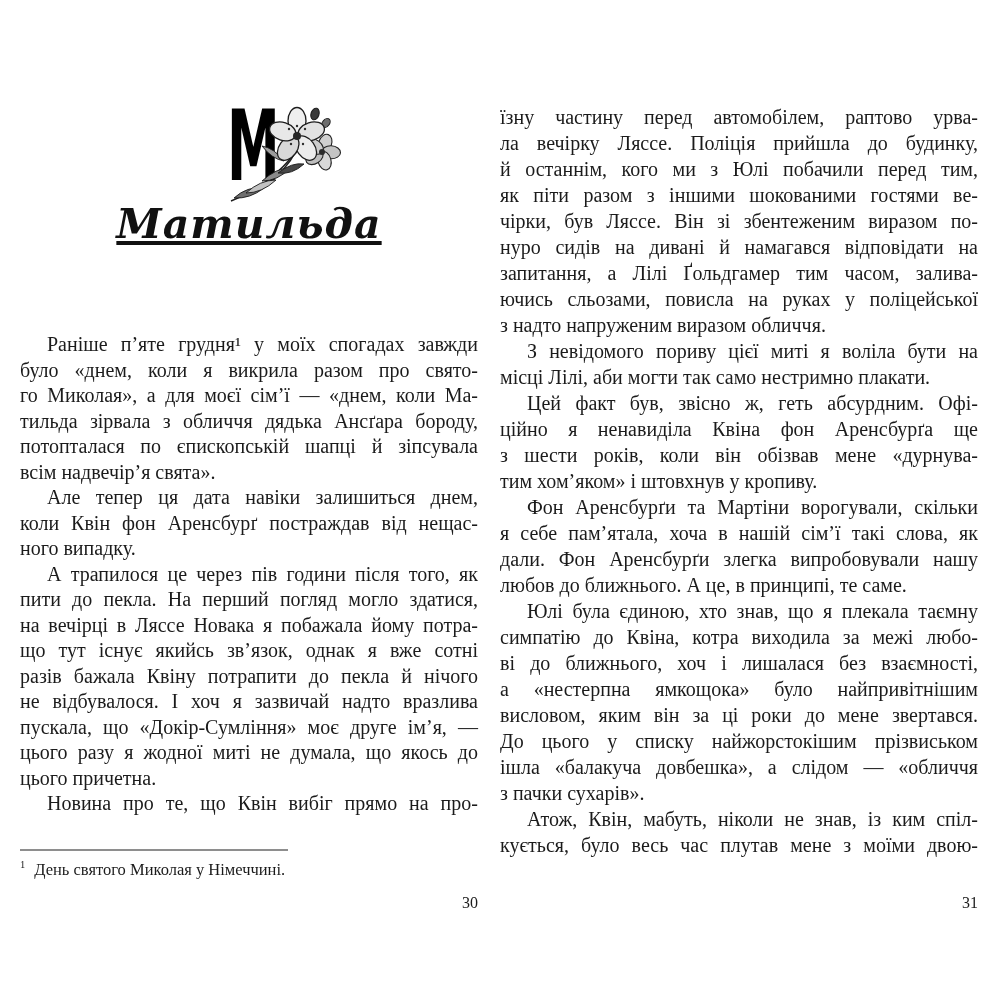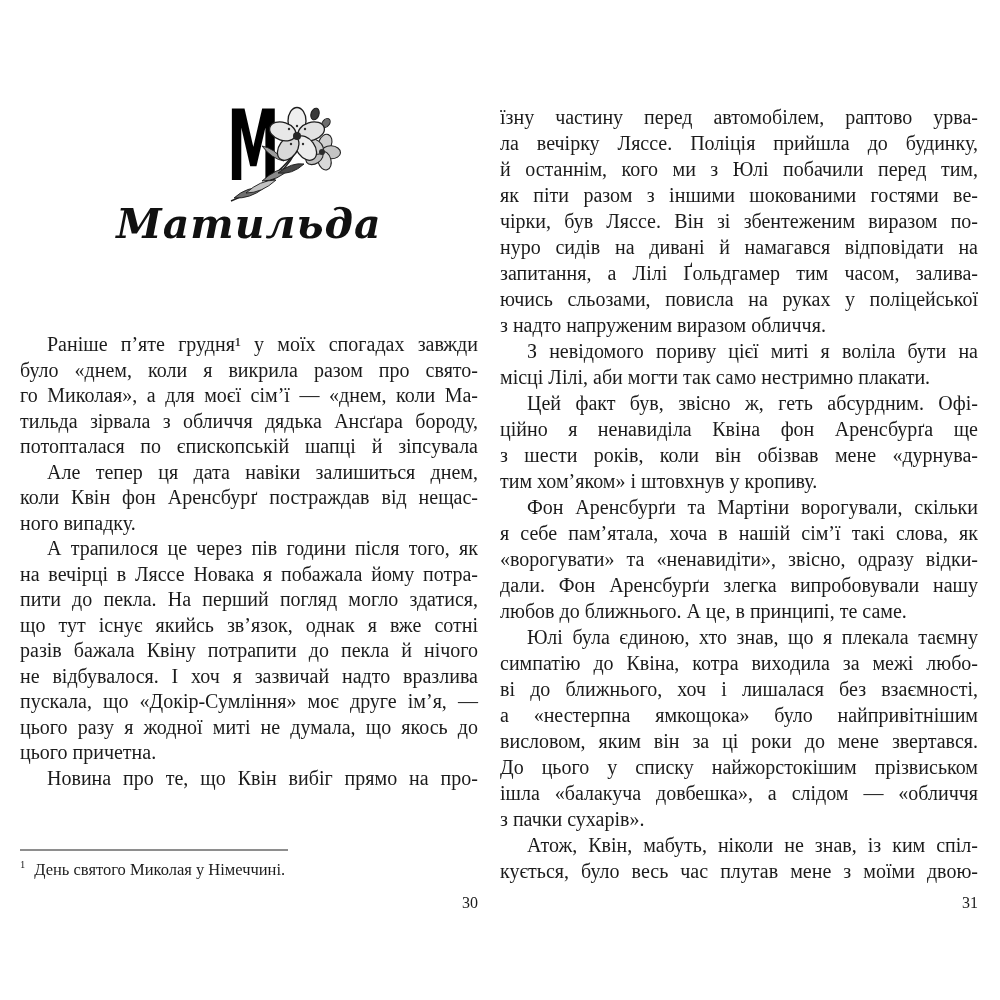--- a/index.html
+++ b/index.html
@@ -16,21 +16,21 @@
   .dropcap{
     position:absolute;left:207px;top:98px;
     font-family:"DejaVu Sans",sans-serif;font-weight:bold;
     font-size:98px;line-height:97px;color:#000;
     transform:scaleX(0.54);transform-origin:left top;letter-spacing:0;
   }
   .ornament{position:absolute;left:205px;top:100px;width:118px;height:108px;}
   .chapter-title{
     position:absolute;left:0;top:200px;width:100%;text-align:center;
     font-family:"DejaVu Serif",serif;font-style:italic;font-weight:bold;
-    font-size:41px;letter-spacing:1px;color:#111;
+    font-size:41px;letter-spacing:1px;color:#111;text-decoration:underline;
   }
 
   
   .page-body{position:absolute;left:0;right:0;font-size:20px;}
   #left-body{top:332px;line-height:25.5px;}
   #right-body{top:104px;line-height:26px;}
   .para{margin:0;}
   .line{text-align:justify;text-align-last:justify;white-space:normal;}
   .line.indent{text-indent:27px;}
   .line.end{text-align-last:left;}
@@ -104,30 +104,31 @@
       <div class="chapter-title">Матильда</div>
     </div>
 
     <div class="page-body" id="left-body">
         <div class="para">
           <div class="line indent">Раніше п’яте грудня¹ у моїх спогадах завжди</div>
           <div class="line">було «днем, коли я викрила разом про свято-</div>
           <div class="line">го Миколая», а для моєї сім’ї — «днем, коли Ма-</div>
           <div class="line">тильда зірвала з обличчя дядька Ансґара бороду,</div>
           <div class="line">потопталася по єпископській шапці й зіпсувала</div>
+          <div class="line end">всім надвечір’я свята».</div>
         </div>
         <div class="para">
           <div class="line indent">Але тепер ця дата навіки залишиться днем,</div>
           <div class="line">коли Квін фон Аренсбурґ постраждав від нещас-</div>
           <div class="line end">ного випадку.</div>
         </div>
         <div class="para">
           <div class="line indent">А трапилося це через пів години після того, як</div>
+          <div class="line">пити до пекла. На перший погляд могло здатися,</div>
           <div class="line">на вечірці в Ляссе Новака я побажала йому потра-</div>
-          <div class="line">пити до пекла. На перший погляд могло здатися,</div>
           <div class="line">що тут існує якийсь зв’язок, однак я вже сотні</div>
           <div class="line">разів бажала Квіну потрапити до пекла й нічого</div>
           <div class="line">не відбувалося. І хоч я зазвичай надто вразлива</div>
           <div class="line">пускала, що «Докір-Сумління» моє друге ім’я, —</div>
           <div class="line">цього разу я жодної миті не думала, що якось до</div>
           <div class="line end">цього причетна.</div>
         </div>
         <div class="para">
           <div class="line indent">Новина про те, що Квін вибіг прямо на про-</div>
         </div>
@@ -158,21 +159,20 @@
         </div>
         <div class="para">
           <div class="line indent">Цей факт був, звісно ж, геть абсурдним. Офі-</div>
           <div class="line">ційно я ненавиділа Квіна фон Аренсбурґа ще</div>
           <div class="line">з шести років, коли він обізвав мене «дурнува-</div>
           <div class="line end">тим хом’яком» і штовхнув у кропиву.</div>
         </div>
         <div class="para">
           <div class="line indent">Фон Аренсбурґи та Мартіни ворогували, скільки</div>
           <div class="line">я себе пам’ятала, хоча в нашій сім’ї такі слова, як</div>
-          <div class="line">«ворогувати» та «ненавидіти», звісно, одразу відки-</div>
           <div class="line">дали. Фон Аренсбурґи злегка випробовували нашу</div>
           <div class="line end">любов до ближнього. А це, в принципі, те саме.</div>
         </div>
         <div class="para">
           <div class="line indent">Юлі була єдиною, хто знав, що я плекала таємну</div>
           <div class="line">симпатію до Квіна, котра виходила за межі любо-</div>
           <div class="line">ві до ближнього, хоч і лишалася без взаємності,</div>
           <div class="line">а «нестерпна ямкощока» було найпривітнішим</div>
           <div class="line">висловом, яким він за ці роки до мене звертався.</div>
           <div class="line">До цього у списку найжорстокішим прізвиськом</div>

